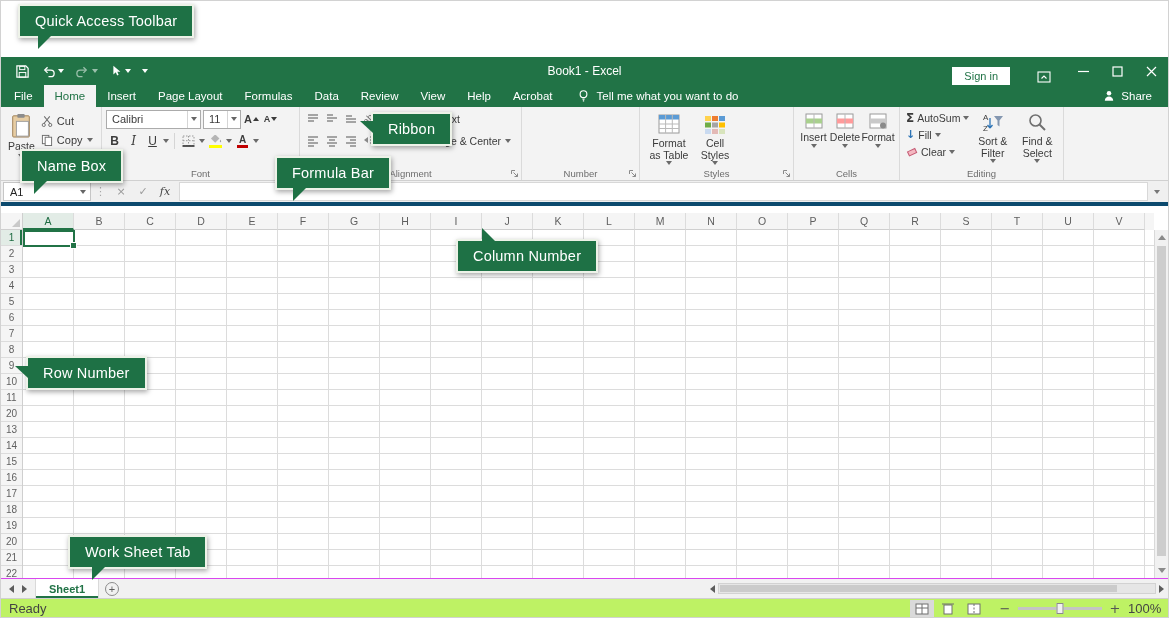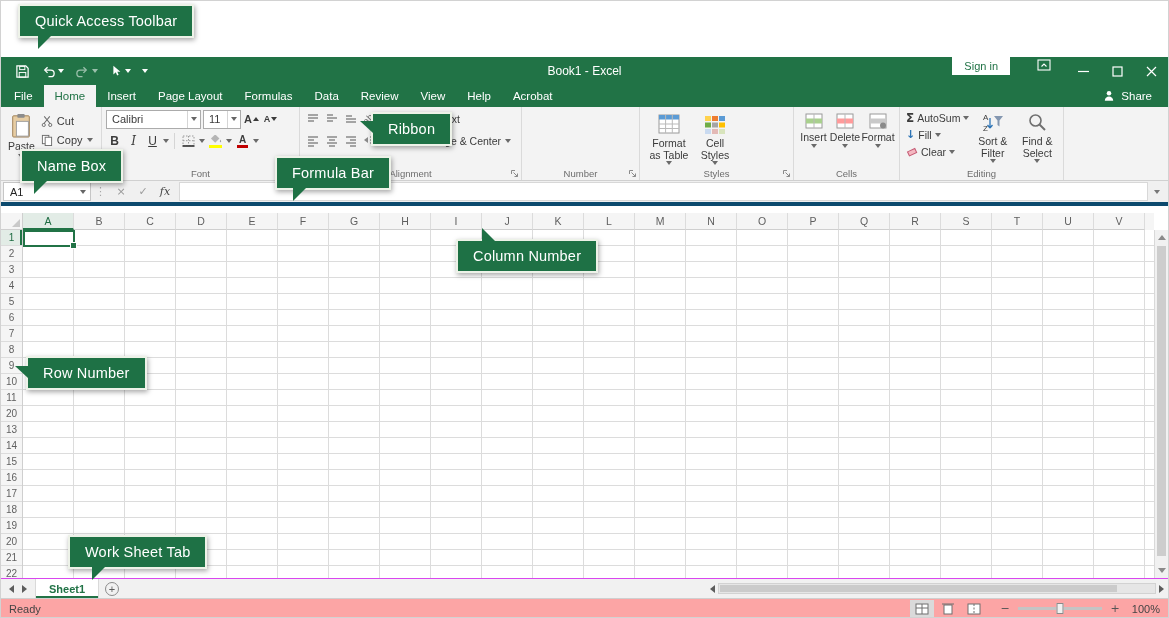--- a/index.html
+++ b/index.html
@@ -12,21 +12,21 @@
 #excel{position:absolute;left:0;top:56px;width:1167px;height:561px;display:flex;flex-direction:column;background:#fff;}
 
 
 .titlebar{height:28px;background:#217346;display:flex;align-items:center;position:relative;color:#fff;flex:none;}
 .qat{display:flex;align-items:center;gap:3px;padding-left:10px;z-index:2;}
 .qbtn{display:flex;align-items:center;gap:2px;padding:0 4px;height:24px;}
 .dd{display:inline-block;width:0;height:0;border-left:3px solid transparent;border-right:3px solid transparent;border-top:4px solid currentColor;}
 .ddup{display:inline-block;width:0;height:0;border-left:3px solid transparent;border-right:3px solid transparent;border-bottom:4px solid currentColor;}
 .dim{opacity:.55;}
 .wtitle{position:absolute;left:0;right:0;text-align:center;font-size:12px;color:#fff;}
-.tbr{margin-left:auto;display:flex;align-items:flex-start;height:100%;z-index:2;}
+.tbr{margin-left:auto;display:flex;align-items:flex-end;height:100%;z-index:2;}
 .signin{background:#fff;color:#217346;font-size:11px;padding:2px 11px;margin-right:26px;border:1px solid #fff;}
 .ropts{margin-right:14px;}
 .winbtn{width:34px;height:100%;display:flex;align-items:center;justify-content:center;}
 
 
 .menubar{height:22px;background:#217346;display:flex;align-items:stretch;color:#fff;font-size:11.5px;flex:none;}
 .mtabs{display:flex;align-items:stretch;padding-left:2px;}
 .mtab{padding:0 11px;display:flex;align-items:center;color:#fff;}
 .mtab.on{background:#f3f3f3;color:#217346;}
 .tellme{display:flex;align-items:center;gap:6px;margin-left:12px;}
@@ -100,21 +100,21 @@
 .tr{width:0;height:0;border-top:4px solid transparent;border-bottom:4px solid transparent;border-left:5px solid #5c5c5c;}
 .stabs{display:flex;align-items:stretch;}
 .stab{padding:0 13px;display:flex;align-items:center;background:#fff;border-left:1px solid #d9d9d9;border-right:1px solid #d9d9d9;color:#217346;font-weight:bold;box-shadow:inset 0 -2px 0 #217346;}
 .addsheet{width:26px;display:flex;align-items:center;justify-content:center;}
 .addsheet span{width:14px;height:14px;border:1px solid #8b8b8b;border-radius:50%;color:#5c5c5c;font-size:11px;line-height:12px;text-align:center;}
 .hscroll{margin-left:auto;width:462px;display:flex;align-items:center;gap:3px;padding:0 4px;}
 .htrack{flex:1;height:11px;background:#e6e6e6;border:1px solid #d2d2d2;position:relative;}
 .hthumb{position:absolute;left:1px;top:1px;bottom:1px;width:91%;background:#cbcbcb;}
 
 
-.statusbar{height:20px;background:#fca5a5;border-top:1px solid #cfcfcf;display:flex;align-items:center;font-size:11px;color:#444;padding:8px 8px;gap:6px;flex:none;}
+.statusbar{height:20px;background:#bef264;border-top:1px solid #cfcfcf;display:flex;align-items:center;font-size:13px;color:#444;padding:8px 8px;gap:6px;flex:none;}
 .sspace{flex:1;}
 .views{display:flex;gap:2px;margin-right:6px;}
 .vbtn{width:24px;height:17px;display:flex;align-items:center;justify-content:center;}
 .vbtn.on{background:#dadada;}
 .zbtn{width:14px;text-align:center;color:#555;font-family:"DejaVu Sans",sans-serif;}
 .ztrack{width:84px;height:3px;background:#c4c4c4;position:relative;}
 .zthumb{position:absolute;left:50%;top:-4px;width:7px;height:11px;background:#f1f1f1;border:1px solid #8a8a8a;transform:translateX(-50%);}
 .zlabel{width:32px;text-align:right;color:#444;}
 
 
@@ -207,20 +207,27 @@
           <div class="mtab on">Home</div>
           <div class="mtab">Insert</div>
           <div class="mtab">Page Layout</div>
           <div class="mtab">Formulas</div>
           <div class="mtab">Data</div>
           <div class="mtab">Review</div>
           <div class="mtab">View</div>
           <div class="mtab">Help</div>
           <div class="mtab">Acrobat</div>
         </div>
+      <div class="tellme">
+        <svg width="15" height="16" viewBox="0 0 16 16">
+            <circle cx="8" cy="6" r="3.6" fill="none" stroke="#fff" stroke-width="1.2"></circle>
+            <path d="M6.5 9.8 h3 M6.9 11.5 h2.2 M7.3 13.2 h1.4" stroke="#fff" stroke-width="1.1"></path>
+          </svg>
+        <span>Tell me what you want to do</span>
+      </div>
       <div class="share">
         <svg width="14" height="14" viewBox="0 0 16 16">
             <circle cx="8" cy="4.8" r="2.6" fill="#fff"></circle>
             <path d="M3.2 13.5 a4.8 4.8 0 0 1 9.6 0 Z" fill="#fff"></path>
           </svg>
         <span>Share</span>
       </div>
     </div>
 
     <div class="ribbon">

